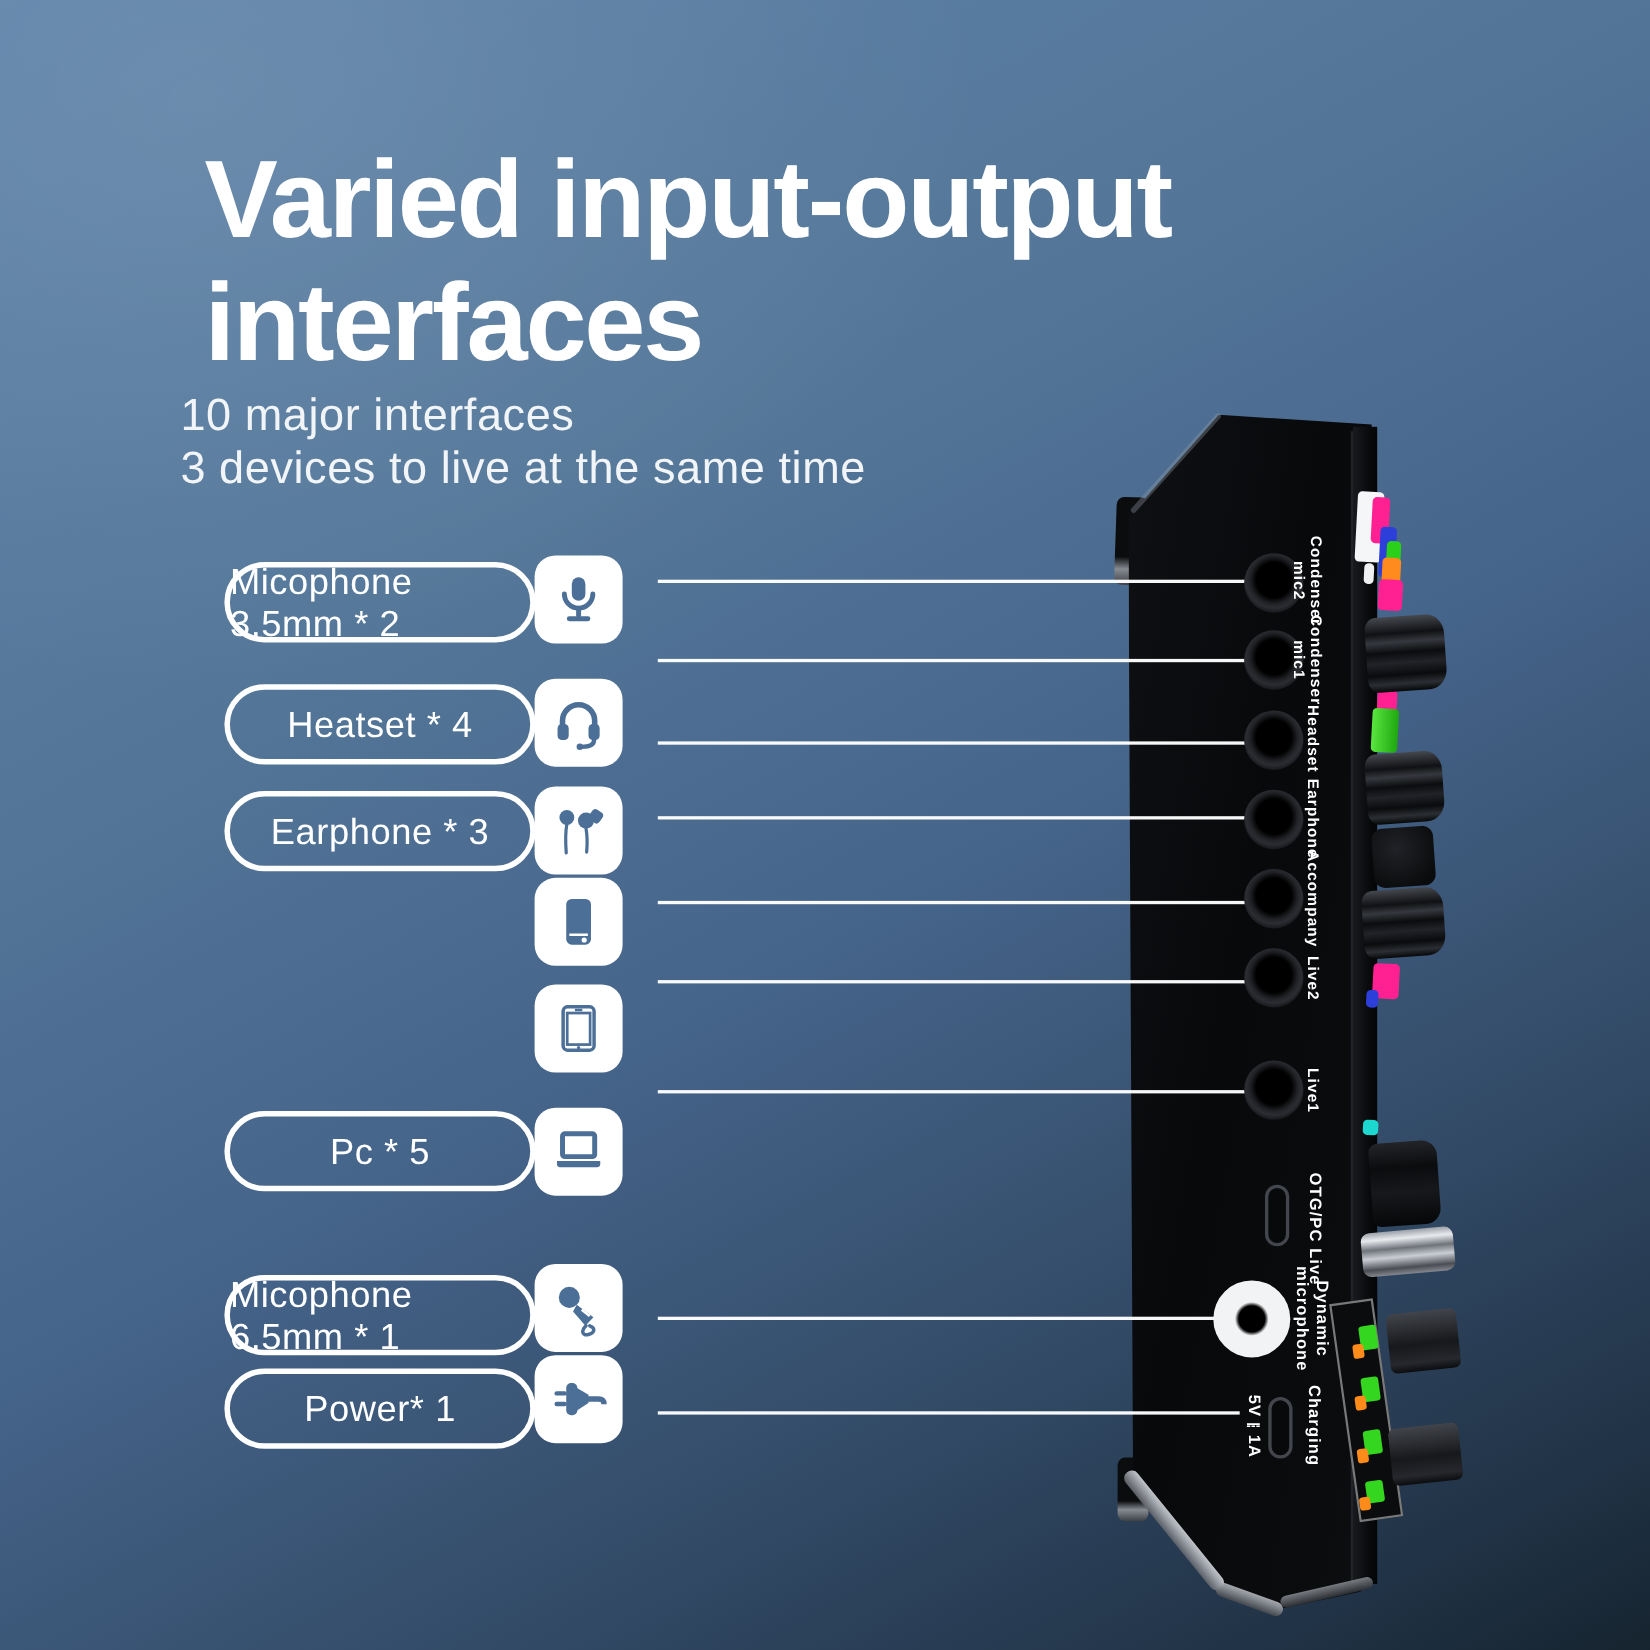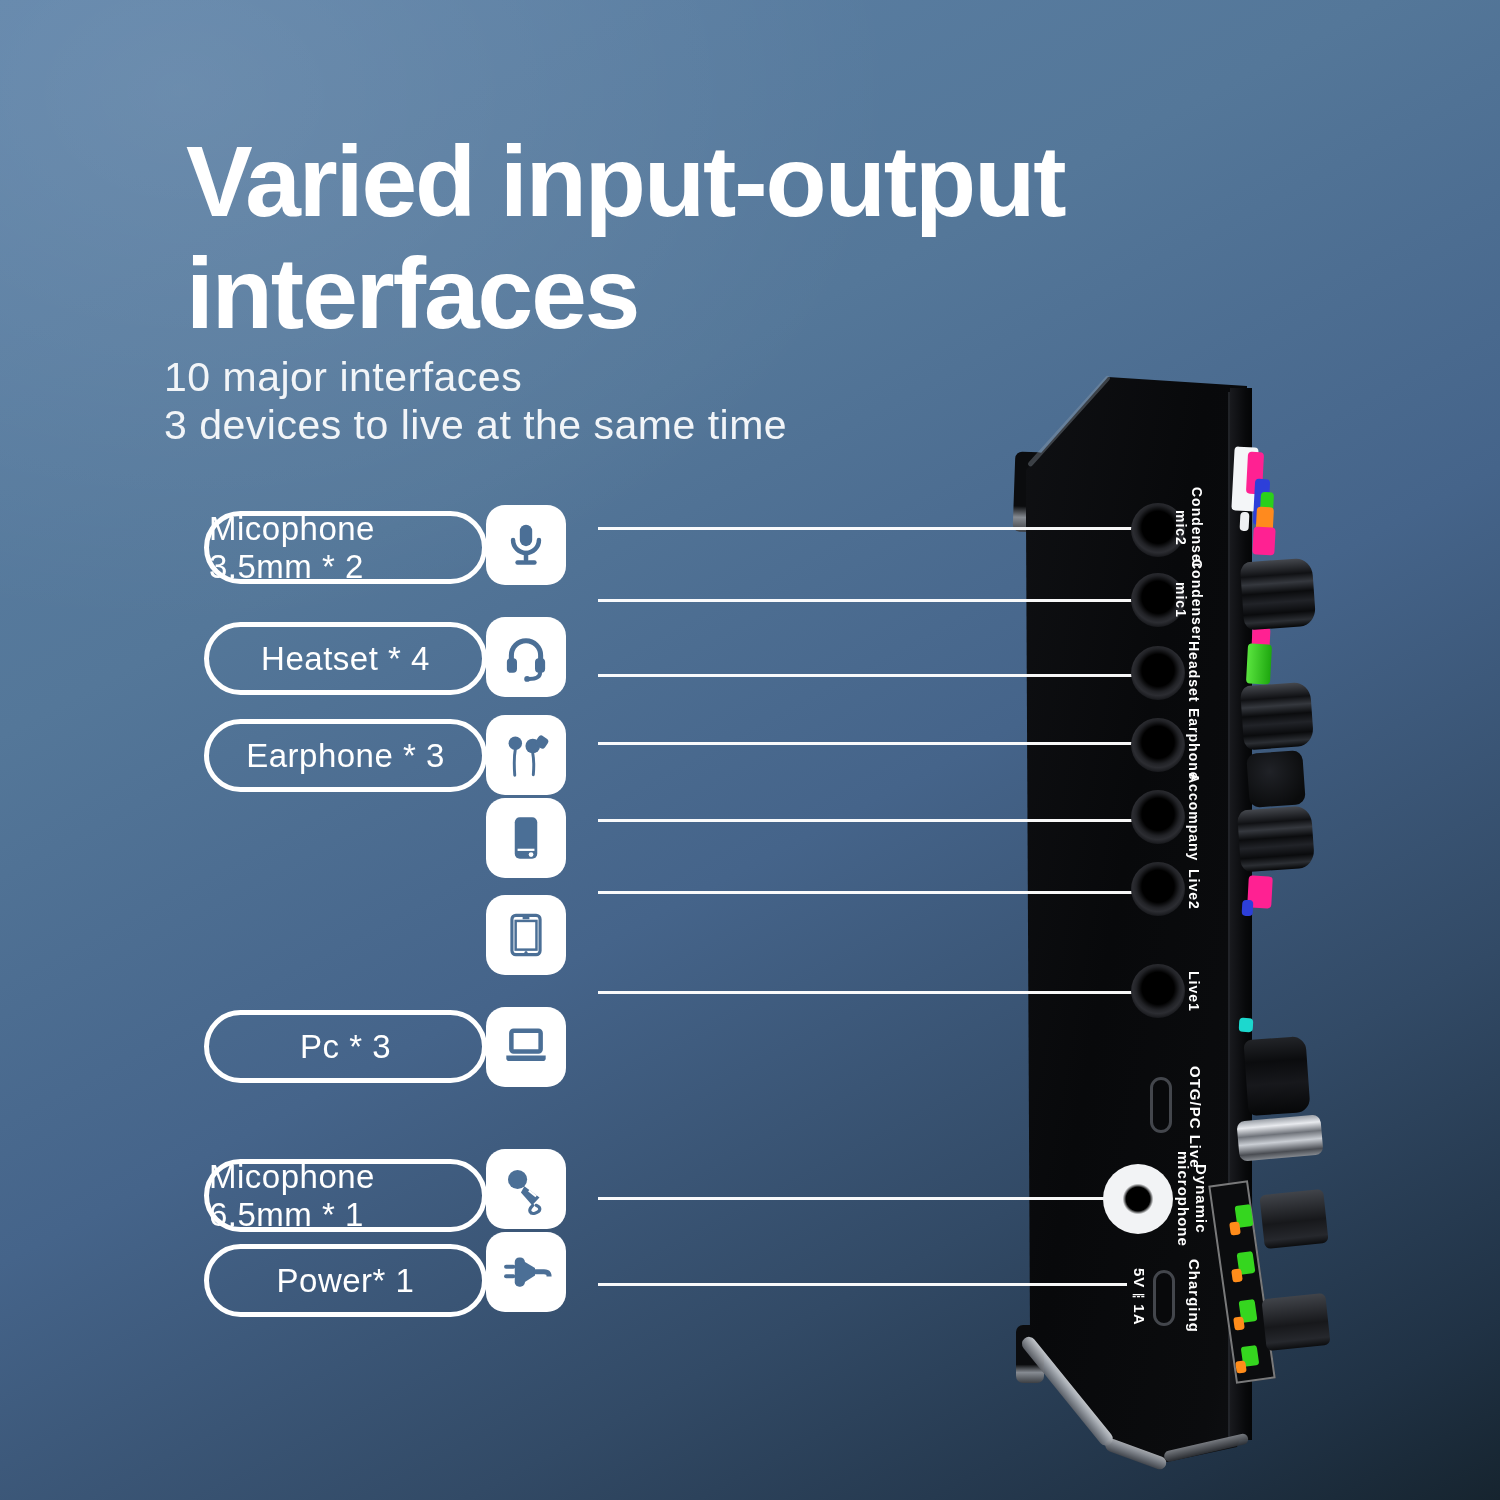--- a/index.html
+++ b/index.html
@@ -119,21 +119,21 @@
   <div class="pill" style="top:511px">
       <span>Micophone 3.5mm * 2</span>
     </div>
   <div class="pill" style="top:622px">
       <span>Heatset * 4</span>
     </div>
   <div class="pill" style="top:719px">
       <span>Earphone * 3</span>
     </div>
   <div class="pill" style="top:1010px">
-      <span>Pc * 3</span>
+      <span>Pc * 5</span>
     </div>
   <div class="pill" style="top:1159px">
       <span>Micophone 6.5mm * 1</span>
     </div>
   <div class="pill" style="top:1244px">
       <span>Power* 1</span>
     </div>
 
   <div class="tile" style="top:505px">
     <svg viewBox="0 0 48 48">

